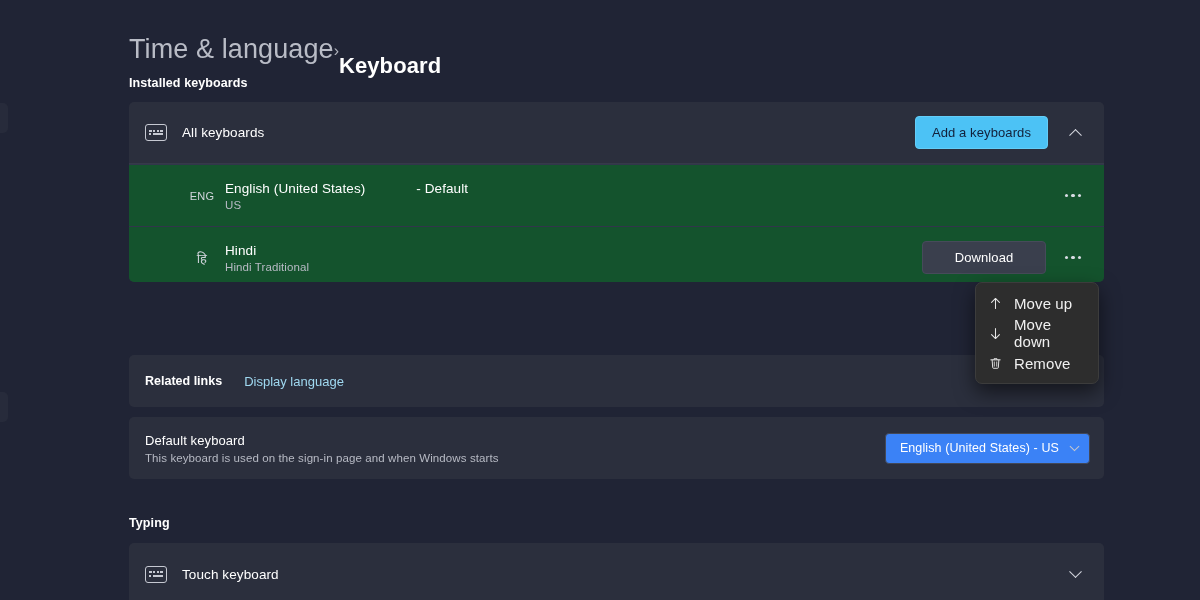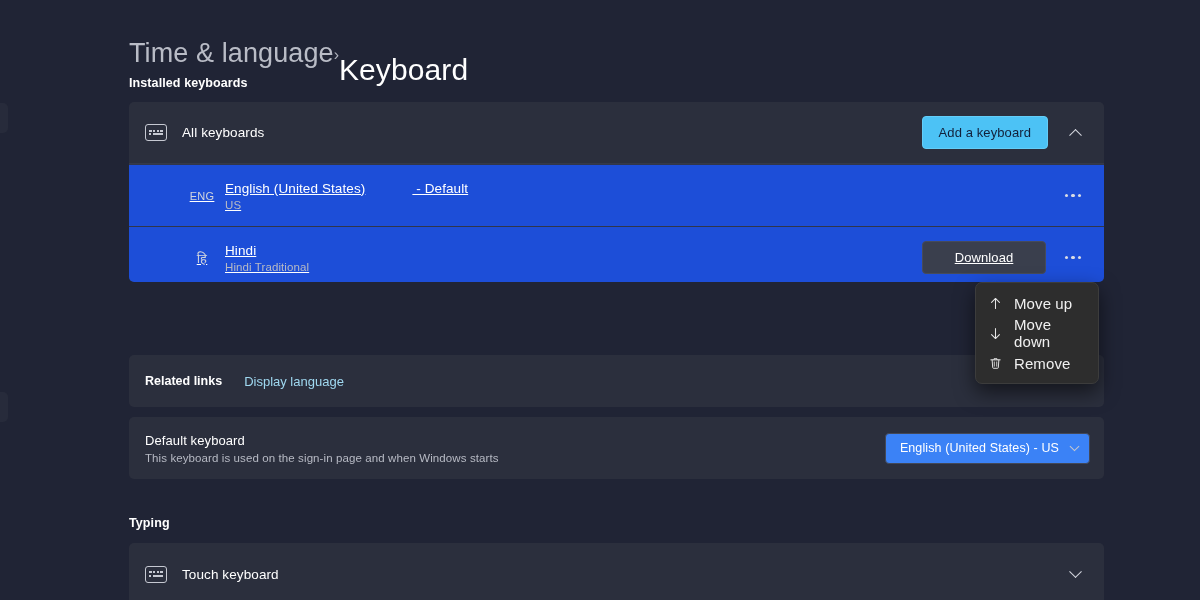--- a/index.html
+++ b/index.html
@@ -41,23 +41,23 @@
     font-size: 27px;
     color: #b9bcc6;
     letter-spacing: .1px;
   }
   .crumb-sep {
     font-size: 16px;
     color: #aeb1bb;
     padding-top: 3px;
   }
   .crumb-current {
-    font-size: 30px;
-    color: #ffffff;
-    font-weight: 400;
+    font-size: 22px;
+    color: #ffffff;
+    font-weight: 700;
     letter-spacing: .1px;
     margin-top: 33px;
   }
 
   .section-label {
     position: absolute;
     left: 129px;
     font-size: 12.5px;
     font-weight: 700;
     color: #ffffff;
@@ -84,25 +84,24 @@
 
   
   .row {
     display: flex;
     align-items: center;
     height: 62px;
     padding: 0 14px 0 16px;
     position: relative;
   }
   .row.sub {
-    background: #1d4ed8;
+    background: #14532d;
     border-top: 1px solid #31364a;
     height: 62px;
     padding-left: 56px;
-    text-decoration: underline;
   }
 
   .kbd-icon {
     width: 22px; height: 17px;
     border: 1.6px solid #c6c9d2;
     border-radius: 3px;
     display: flex;
     flex-wrap: wrap;
     align-content: center;
     justify-content: center;
@@ -324,21 +323,21 @@
     <span class="kbd-icon">
       <i></i>
         <i></i>
         <i></i>
         <i></i>
         <i></i>
         <i class="wide"></i>
     </span>
     <span class="row-title">All keyboards</span>
     <span class="spacer"></span>
-    <button class="btn-accent">Add a keyboard</button>
+    <button class="btn-accent">Add a keyboards</button>
     <span class="chevron-btn">
       <span class="chev up"></span>
     </span>
   </div>
 
   <div class="row sub">
     <span class="lang-abbr">ENG</span>
     <span class="lang-text">
       <div class="lang-name">
         <span>English (United States)</span><span class="default-tag"> - Default</span>

